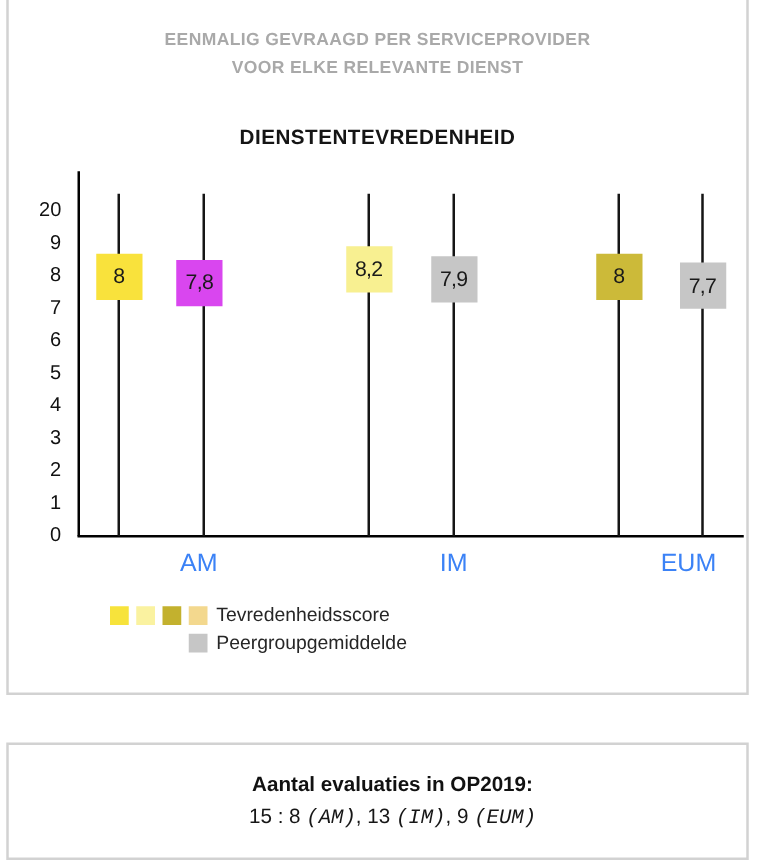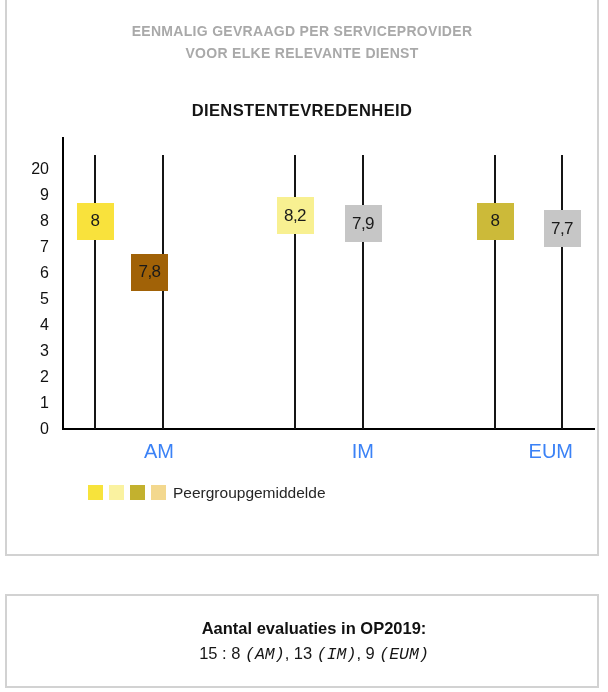--- a/index.html
+++ b/index.html
@@ -72,32 +72,38 @@
         <div class="ytick" style="top: 419px;">0</div>
         <div class="stem" style="left: 87.3px; top: 155px; height: 274px;"></div>
         <div class="stem" style="left: 155.3px; top: 155px; height: 274px;"></div>
         <div class="stem" style="left: 287.3px; top: 155px; height: 274px;"></div>
         <div class="stem" style="left: 355.3px; top: 155px; height: 274px;"></div>
         <div class="stem" style="left: 487.3px; top: 155px; height: 274px;"></div>
         <div class="stem" style="left: 554.3px; top: 155px; height: 274px;"></div>
         <div class="marker" style="left: 69.5px; top: 202.5px; background: rgb(249, 226, 60);">8</div>
         <div class="marker" style="left: 269.5px; top: 197.3px; background: rgb(248, 240, 145);">8,2</div>
         <div class="marker" style="left: 469.5px; top: 202.5px; background: rgb(204, 186, 57);">8</div>
-        <div class="marker" style="left: 124px; top: 207.7px; background: #a16207; margin-top: 46px;">7,8</div>
+        <div class="marker" style="left: 134px; top: 207.7px; background: #d946ef;">7,8</div>
         <div class="marker" style="left: 337.5px; top: 205.1px; background: rgb(198, 198, 198);">7,9</div>
         <div class="marker" style="left: 536.5px; top: 210.3px; background: rgb(198, 198, 198);">7,7</div>
         <div class="cat-label" style="left: 77px;">AM</div>
         <div class="cat-label" style="left: 277px;">IM</div>
         <div class="cat-label" style="left: 476px;">EUM</div>
         <div class="legend-row" style="top: 484px;">
           <div class="swatch-block">
             <div class="swatch" style="background: rgb(247, 227, 59);"></div>
             <div class="swatch" style="background: rgb(250, 242, 160);"></div>
             <div class="swatch" style="background: rgb(195, 177, 46);"></div>
             <div class="swatch" style="background: rgb(243, 216, 142);"></div>
+          </div>
+          <span class="legend-label">Tevredenheidsscore</span>
+        </div>
+        <div class="legend-row" style="top: 506px;">
+          <div class="swatch-block">
+            <div class="swatch" style="background: rgb(198, 198, 198);"></div>
           </div>
           <span class="legend-label">Peergroupgemiddelde</span>
         </div>
       </div>
   </section>
 
   <section class="card info-card">
     <div class="info-title">Aantal evaluaties in OP2019:</div>
     <div class="info-detail" id="info-detail"><span>15 : 8 </span><span class="it">(AM)</span><span>, 13 </span><span class="it">(IM)</span><span>, 9 </span><span class="it">(EUM)</span></div>
   </section>

